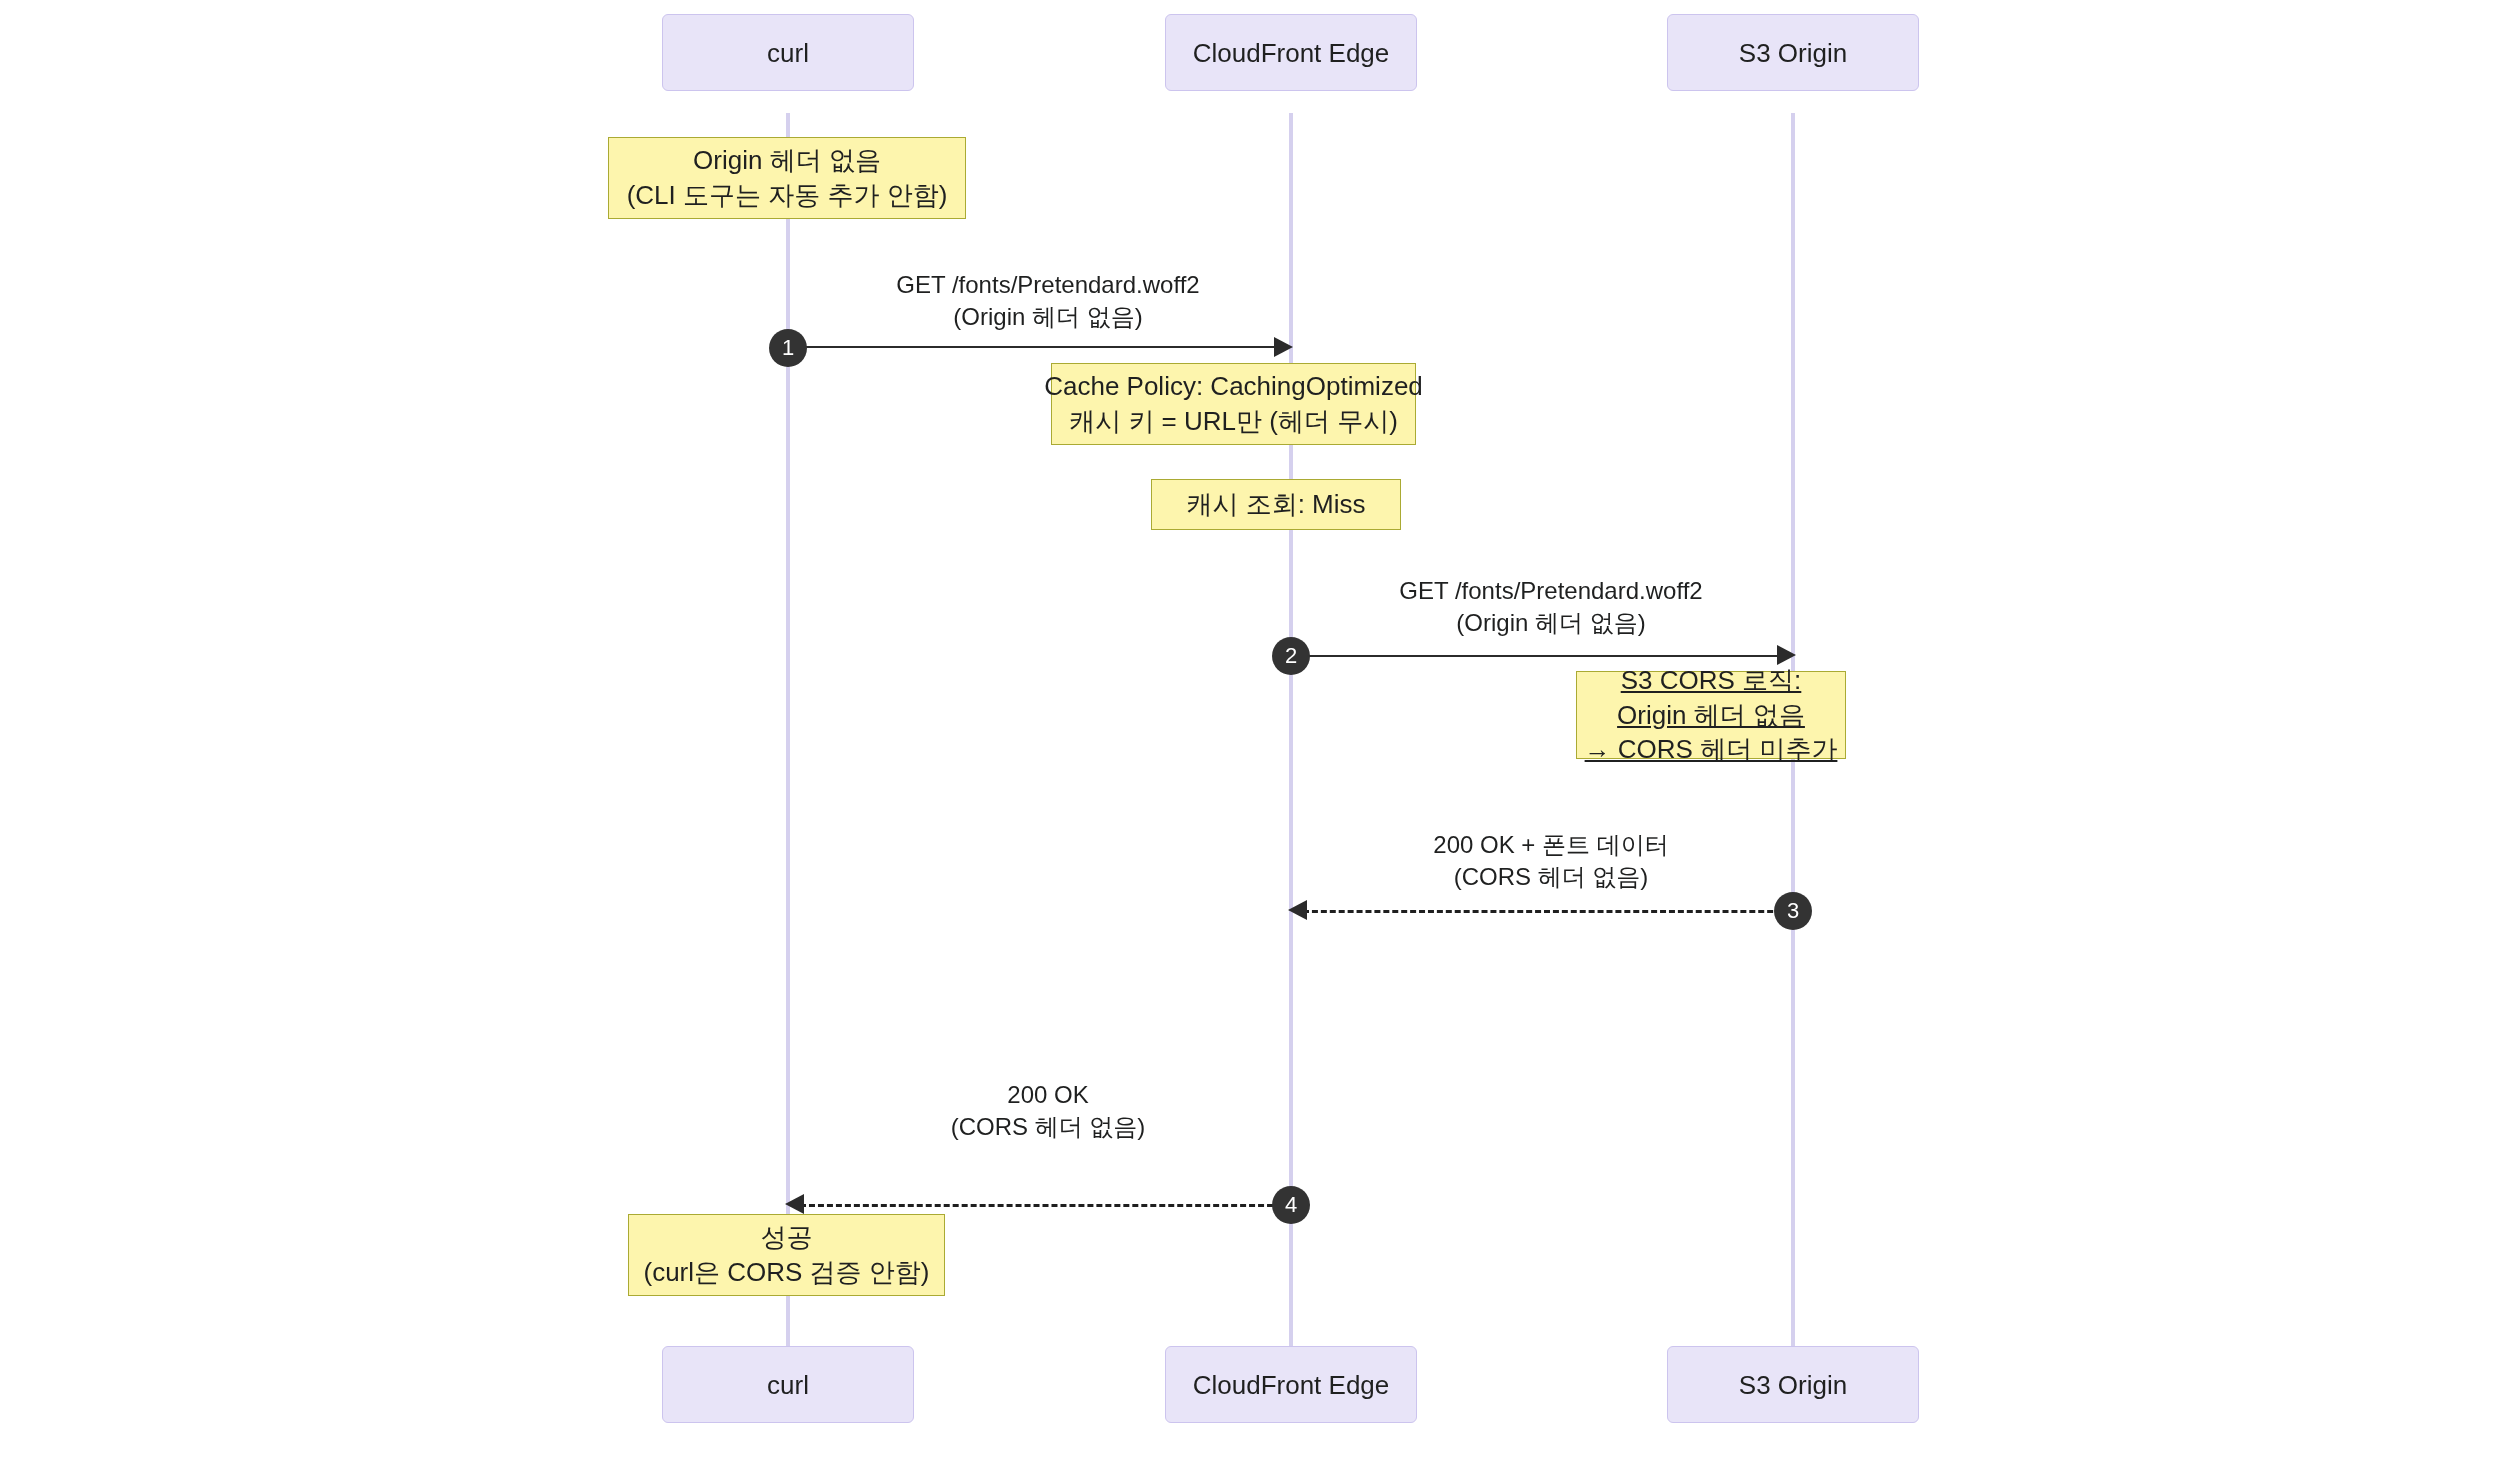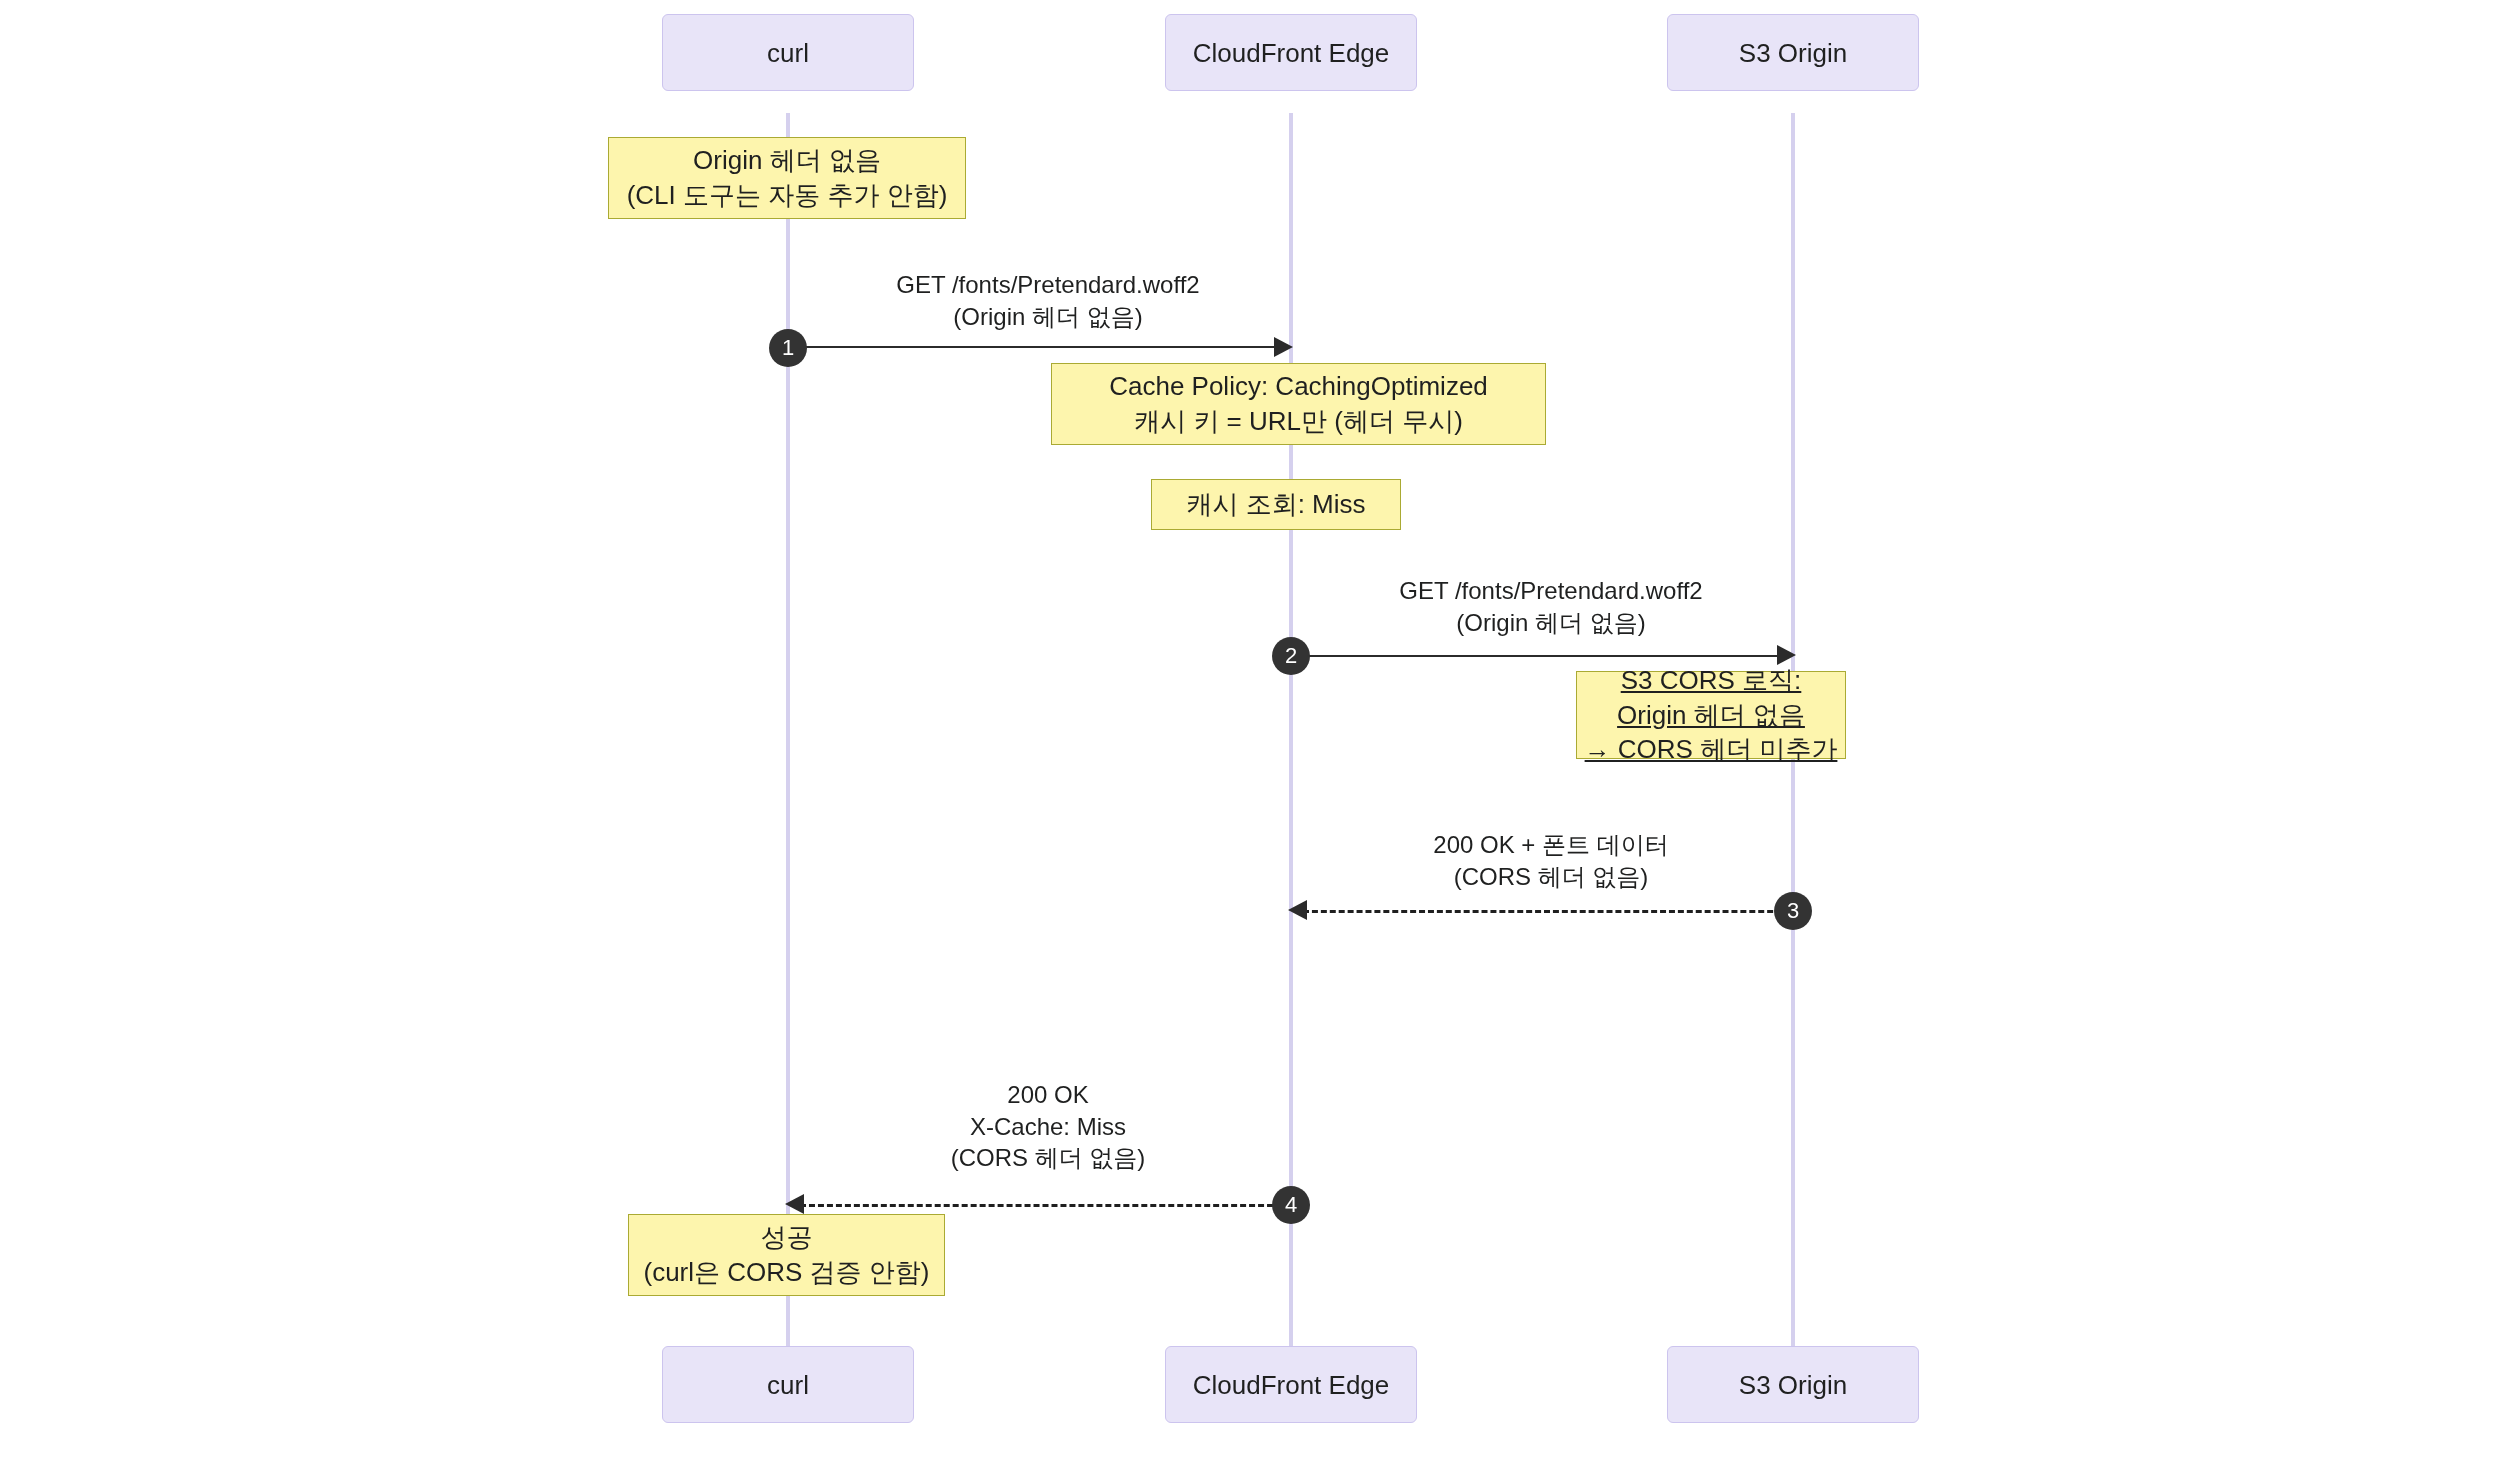--- a/index.html
+++ b/index.html
@@ -96,21 +96,21 @@
   <div class="msg-label" style="left:798px;top:269px;width:500px;">
     <div>GET /fonts/Pretendard.woff2</div>
     <div>(Origin 헤더 없음)</div>
   </div>
   <div class="msg-line" style="left:788px;top:346px;width:500px;"></div>
   <div class="arrowhead right" style="left:1274px;top:337px;"></div>
   <div class="seq-badge" style="left:769px;top:329px;">
     <span>1</span>
   </div>
 
-  <div class="note" style="left:1051px;top:363px;width:495px;height:82px;">
+  <div class="note" style="left:1051px;top:363px;width:365px;height:82px;">
     <span class="note-line">Cache Policy: CachingOptimized</span>
     <span class="note-line">캐시 키 = URL만 (헤더 무시)</span>
   </div>
 
   <div class="note" style="left:1151px;top:479px;width:250px;height:51px;">
     <span class="note-line">캐시 조회: Miss</span>
   </div>
 
   <div class="msg-label" style="left:1301px;top:575px;width:500px;">
     <div>GET /fonts/Pretendard.woff2</div>
@@ -134,21 +134,20 @@
   </div>
   <div class="msg-line dashed" style="left:1303px;top:910px;width:488px;"></div>
   <div class="arrowhead left" style="left:1288px;top:900px;"></div>
   <div class="seq-badge" style="left:1774px;top:892px;">
     <span>3</span>
   </div>
 
 
   <div class="msg-label" style="left:798px;top:1079px;width:500px;">
     <div>200 OK</div>
-    <div>X-Cache: Miss</div>
     <div>(CORS 헤더 없음)</div>
   </div>
   <div class="msg-line dashed" style="left:800px;top:1204px;width:491px;"></div>
   <div class="arrowhead left" style="left:785px;top:1194px;"></div>
   <div class="seq-badge" style="left:1272px;top:1186px;">
     <span>4</span>
   </div>
 
   <div class="note" style="left:628px;top:1214px;width:317px;height:82px;">
     <span class="note-line">성공</span>

